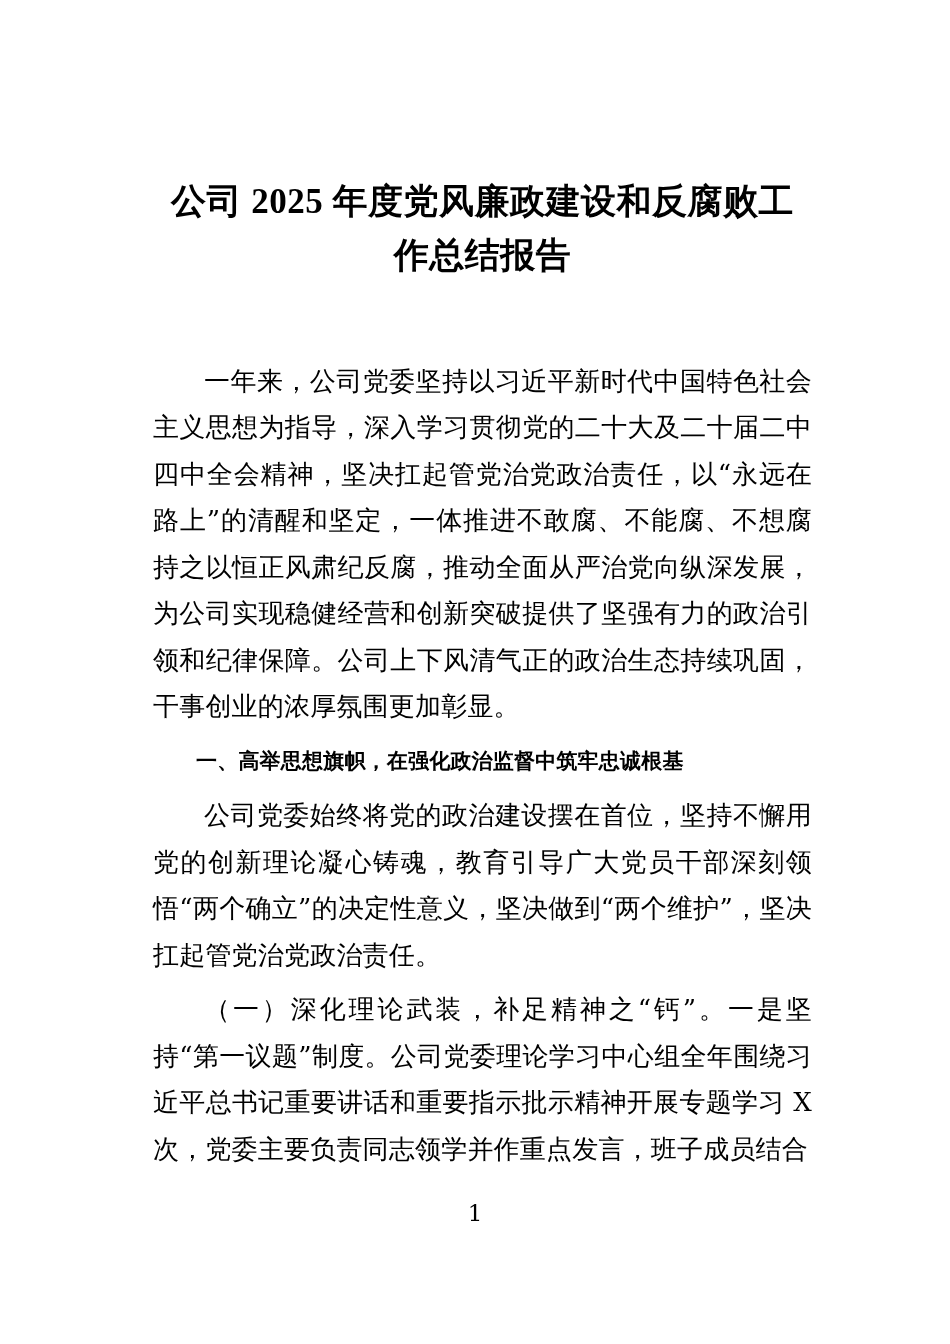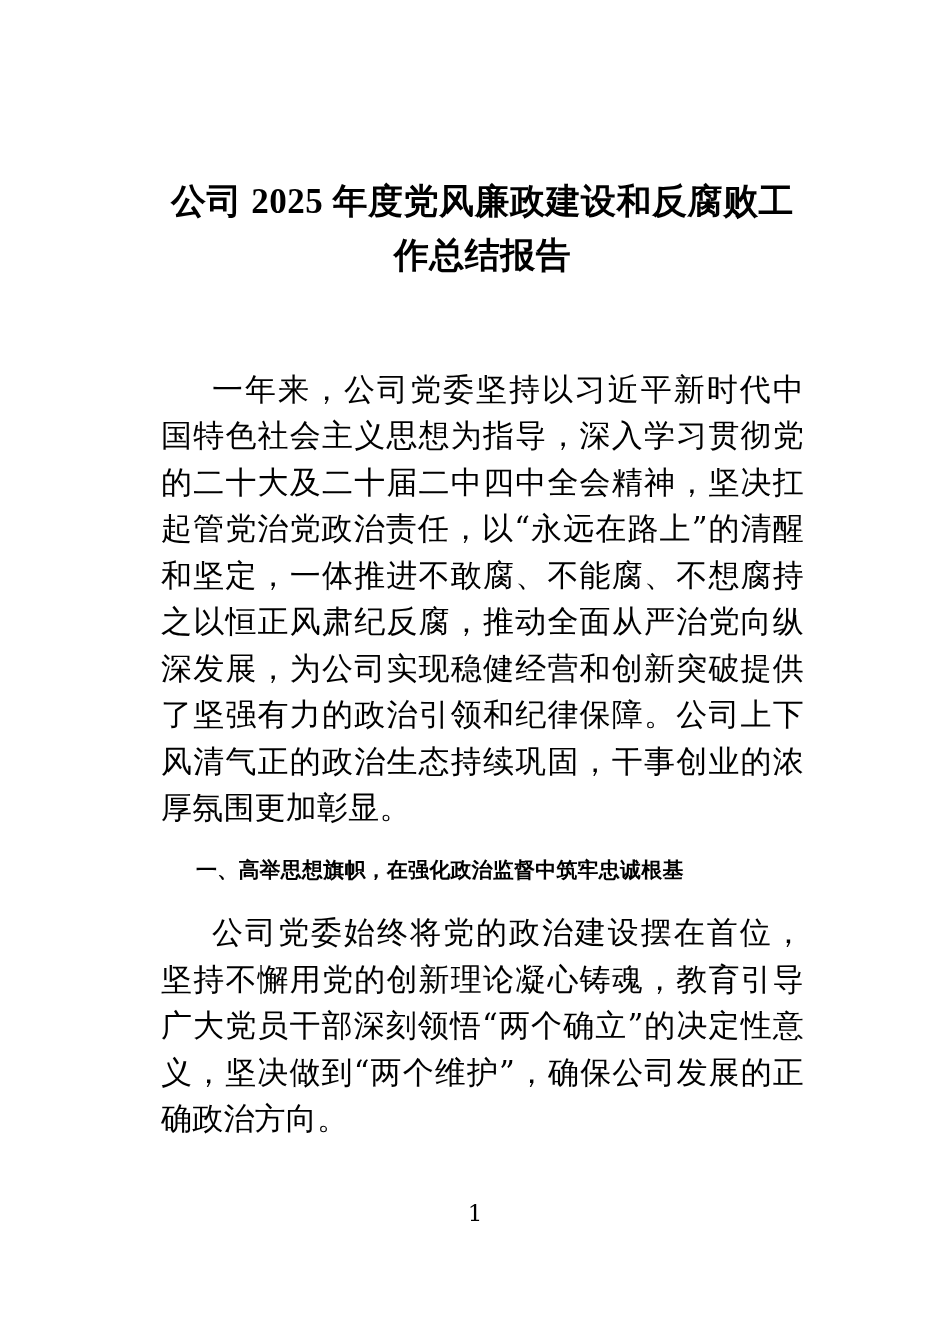--- a/index.html
+++ b/index.html
@@ -25,25 +25,25 @@
     line-height: 1.55;
     text-align: center;
     letter-spacing: 0.5px;
     margin: 0 18px 0 18px;
   }
   .title-gap {
     height: 66px;
   }
   p.body-para {
     font-family: "DejaVu Serif", "Liberation Serif", serif;
-    font-size: 31px;
+    font-size: 26px;
     line-height: 46.5px;
     text-align: justify;
     text-justify: inter-ideograph;
-    margin: 16px;
+    margin: 8px;
     text-indent: 51px;
     letter-spacing: 0.2px;
   }
   p.section-heading {
     font-family: "Liberation Sans", "DejaVu Sans", sans-serif;
     font-weight: bold;
     font-size: 21px;
     line-height: 46.5px;
     margin: 0;
     text-indent: 51px;
@@ -65,18 +65,19 @@
 <div class="page">
 
   <h1 class="doc-title">公司 2025 年度党风廉政建设和反腐败工作总结报告</h1>
 
   <div class="title-gap"></div>
 
   <p class="body-para">一年来，公司党委坚持以习近平新时代中国特色社会主义思想为指导，深入学习贯彻党的二十大及二十届二中四中全会精神，坚决扛起管党治党政治责任，以“永远在路上”的清醒和坚定，一体推进不敢腐、不能腐、不想腐持之以恒正风肃纪反腐，推动全面从严治党向纵深发展，为公司实现稳健经营和创新突破提供了坚强有力的政治引领和纪律保障。公司上下风清气正的政治生态持续巩固，干事创业的浓厚氛围更加彰显。</p>
 
   <p class="section-heading">一、高举思想旗帜，在强化政治监督中筑牢忠诚根基</p>
 
-  <p class="body-para">公司党委始终将党的政治建设摆在首位，坚持不懈用党的创新理论凝心铸魂，教育引导广大党员干部深刻领悟“两个确立”的决定性意义，坚决做到“两个维护”，确保公司发展的正确政治方向。</p>
+  <p class="body-para">公司党委始终将党的政治建设摆在首位，坚持不懈用党的创新理论凝心铸魂，教育引导广大党员干部深刻领悟“两个确立”的决定性意义，坚决做到“两个维护”，坚决扛起管党治党政治责任。</p>
 
+  <p class="body-para">（一）深化理论武装，补足精神之“钙”。一是坚持“第一议题”制度。公司党委理论学习中心组全年围绕习近平总书记重要讲话和重要指示批示精神开展专题学习 X 次，党委主要负责同志领学并作重点发言，班子成员结合</p>
 
   <div class="page-number">1</div>
 
 </div>
 
 </body></html>

